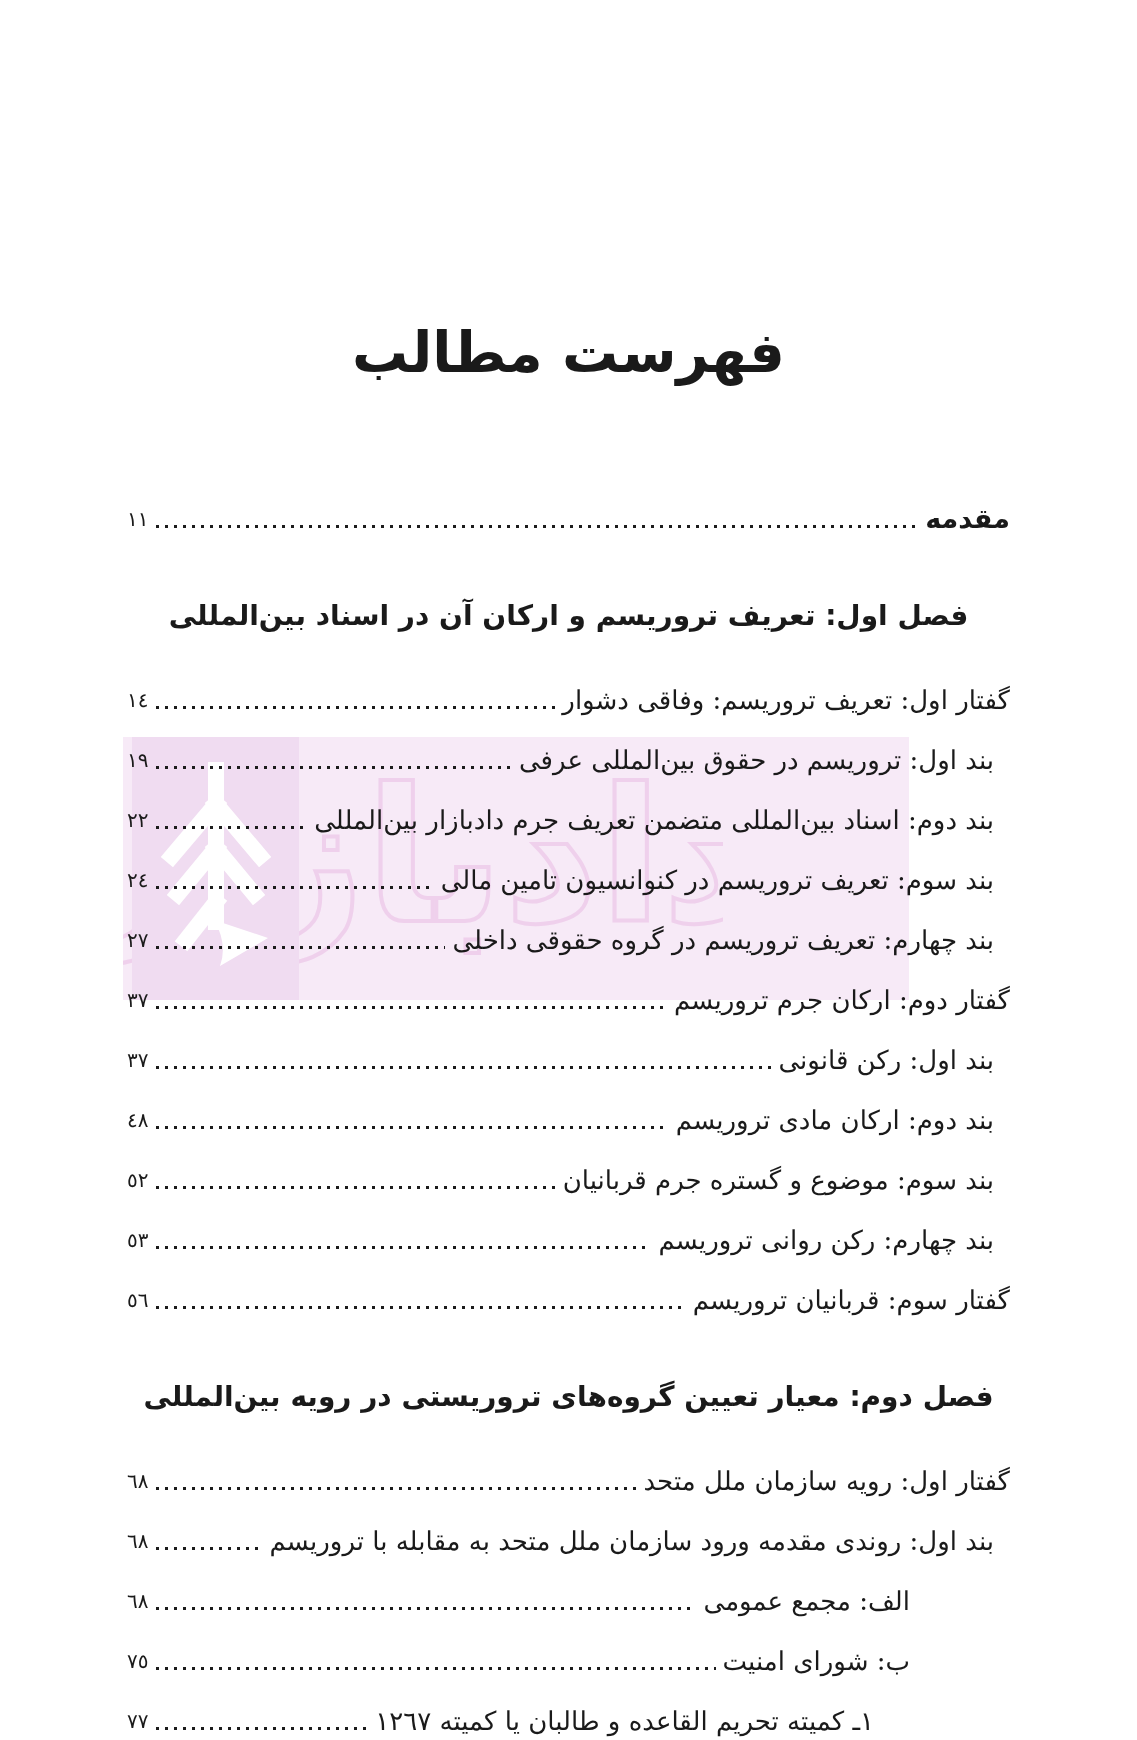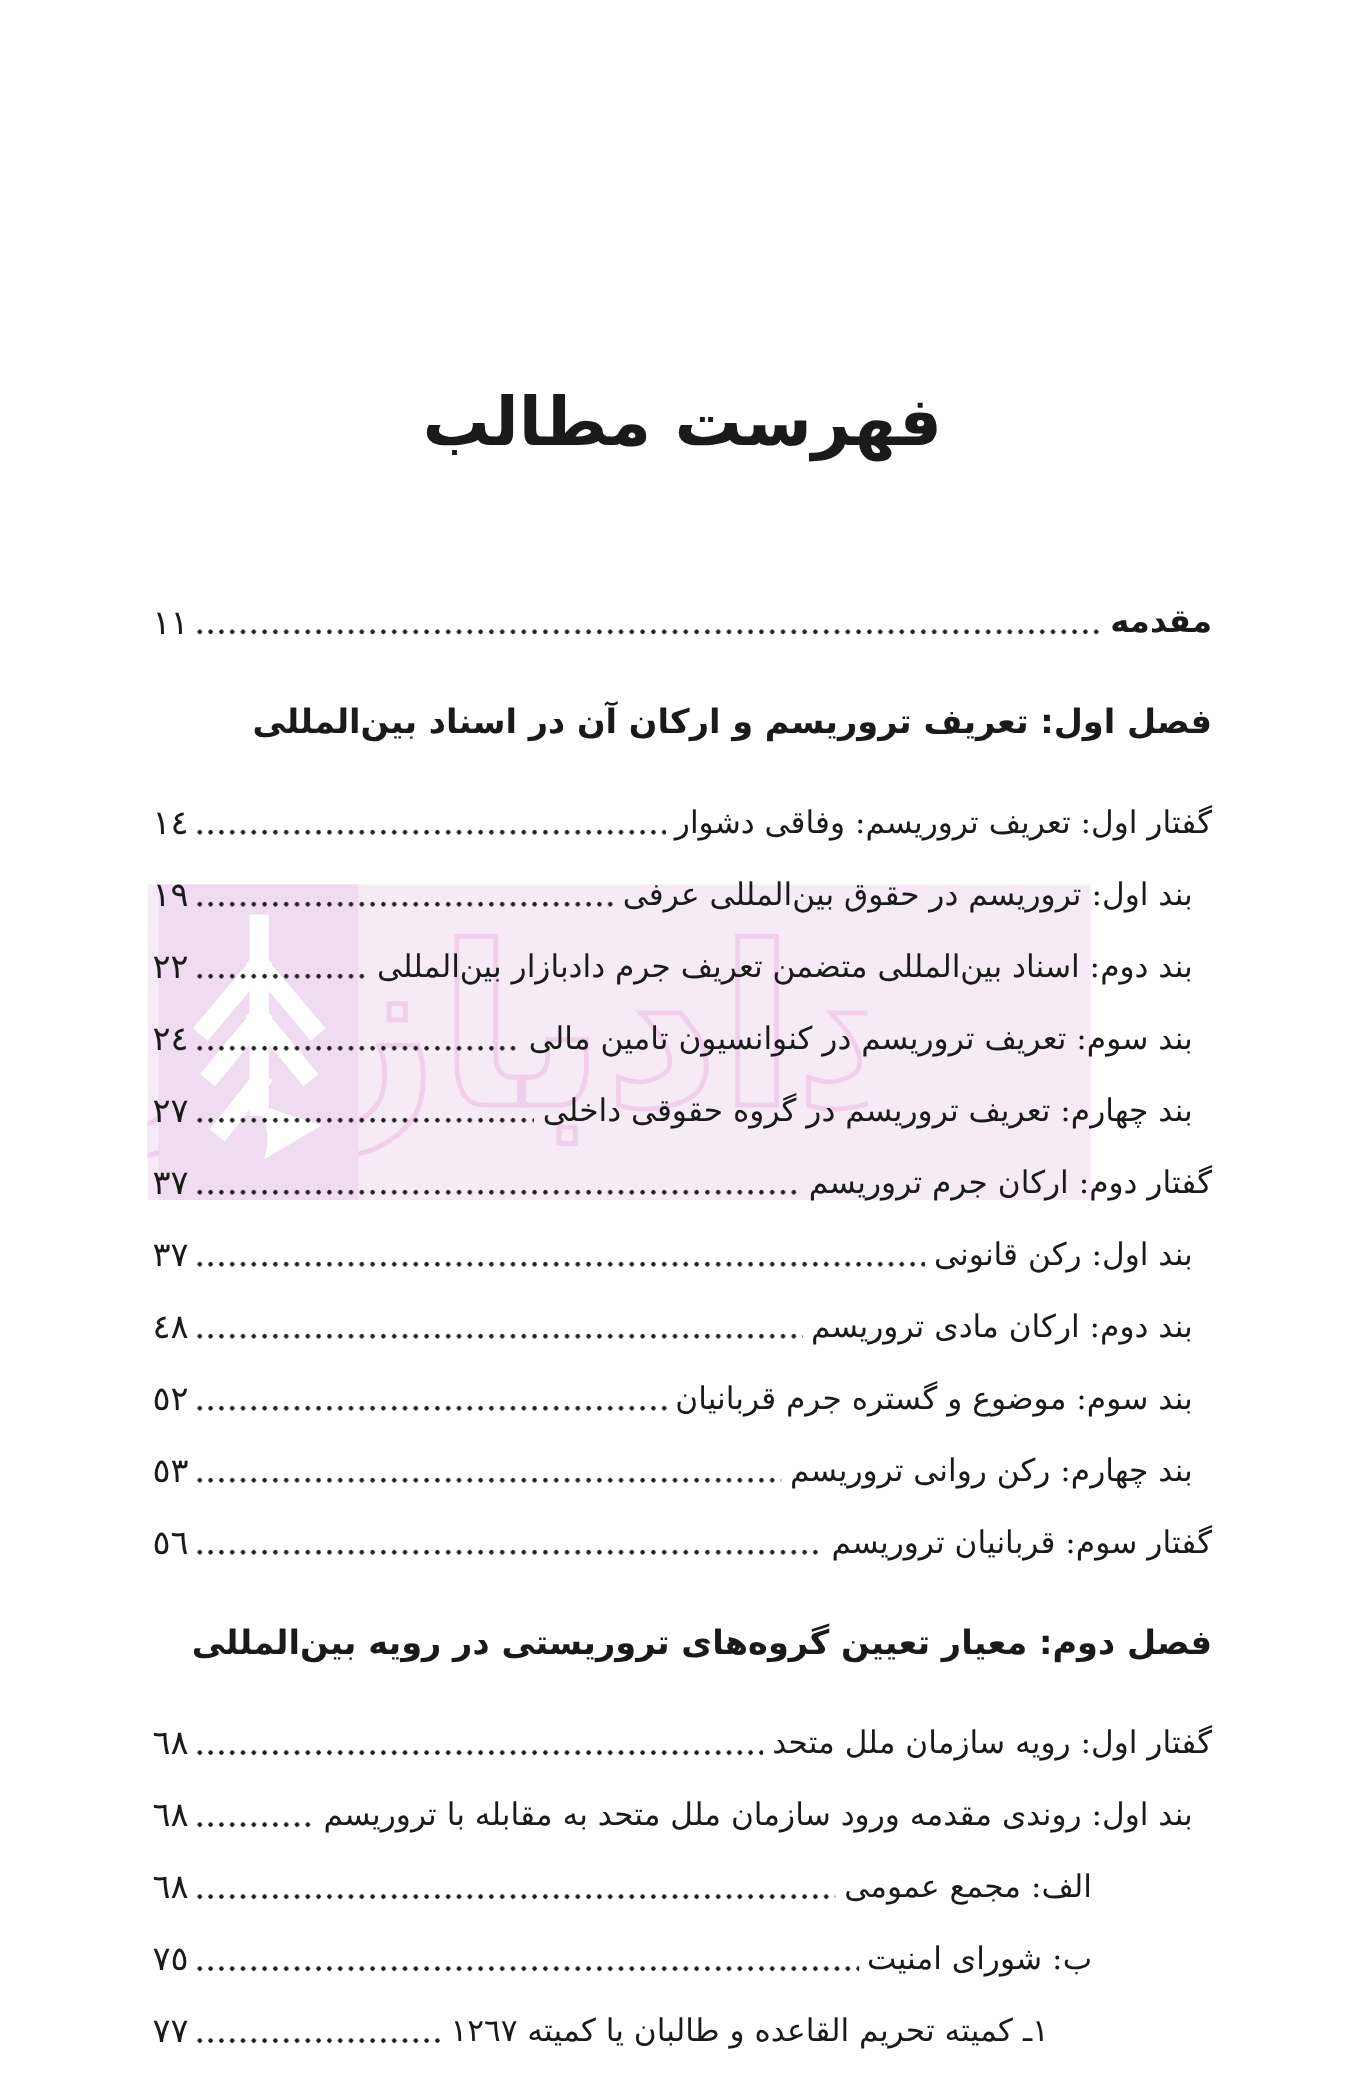--- a/index.html
+++ b/index.html
@@ -8,36 +8,36 @@
     font-family:"DejaVu Serif","Liberation Serif",serif;
     color:#1a1a1a;overflow:hidden;
   }
   .content{position:absolute;top:0;right:0;left:0;padding:0 127px;z-index:1;}
   .page-title{
     margin-top:320px;text-align:center;font-weight:bold;font-size:56px;
     font-family:"DejaVu Sans","Liberation Sans",sans-serif;
   }
   .intro-row{margin-top:66px;}
   .chapter-heading{
-    font-weight:bold;font-size:28px;
+    text-align:center;font-weight:bold;font-size:28px;
     font-family:"DejaVu Sans","Liberation Sans",sans-serif;
-    margin-top:46px;margin-bottom:48px;
+    margin-top:60px;margin-bottom:48px;
   }
   .toc-row{
     display:flex;direction:rtl;align-items:flex-end;
     font-size:26px;line-height:40px;margin-bottom:20px;
   }
   .toc-row .label{white-space:nowrap;}
   .toc-row.bold .label{font-weight:bold;font-family:"DejaVu Sans","Liberation Sans",sans-serif;font-size:27px;margin-top:48px;}
   .leader{
     flex:1;height:7px;margin:0 7px 9px 5px;min-width:12px;
     background-image:radial-gradient(circle,#1c1c1c 1.6px,transparent 2px);
     background-size:9px 7px;background-repeat:repeat-x;background-position:left bottom;
   }
-  .page-num{white-space:nowrap;font-size:28px;}
+  .page-num{white-space:nowrap;font-size:20px;}
   .lvl0{padding-right:0;}
   .lvl1{padding-right:16px;}
   .lvl2{padding-right:100px;}
   .lvl3{padding-right:136px;}
   
   .watermark{position:absolute;left:123px;top:737px;width:786px;height:263px;z-index:0;pointer-events:none;}
   .wm-band{position:absolute;inset:0;background:#f7eaf7;}
   .wm-logo-box{position:absolute;right:610px;top:0;width:167px;height:263px;background:#f0dcf1;display:flex;align-items:center;justify-content:center;}
   .wm-text{
     position:absolute;left:0;top:-12px;width:600px;height:263px;

